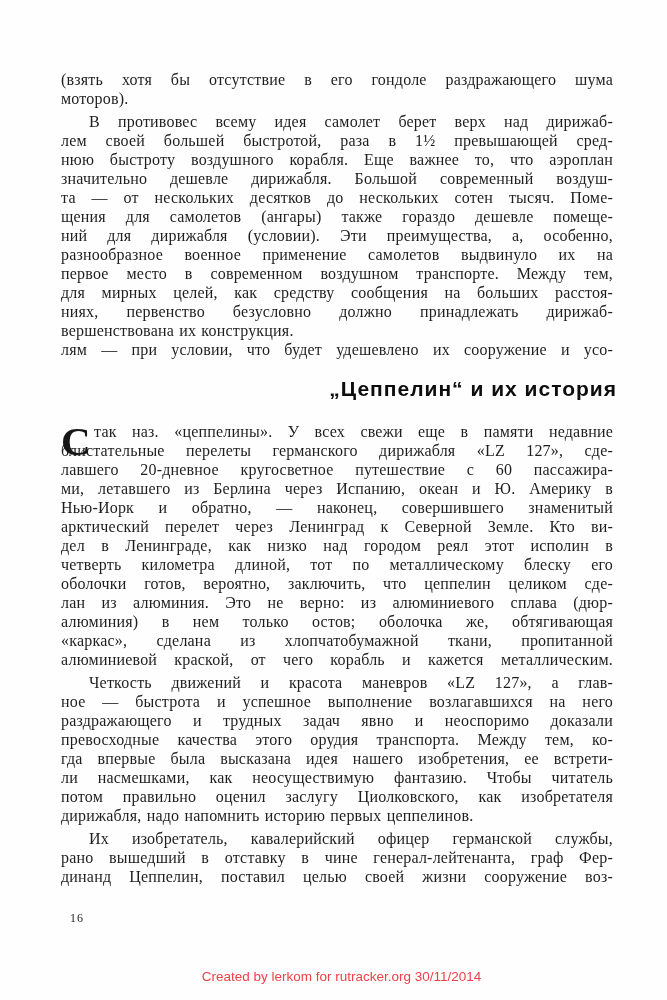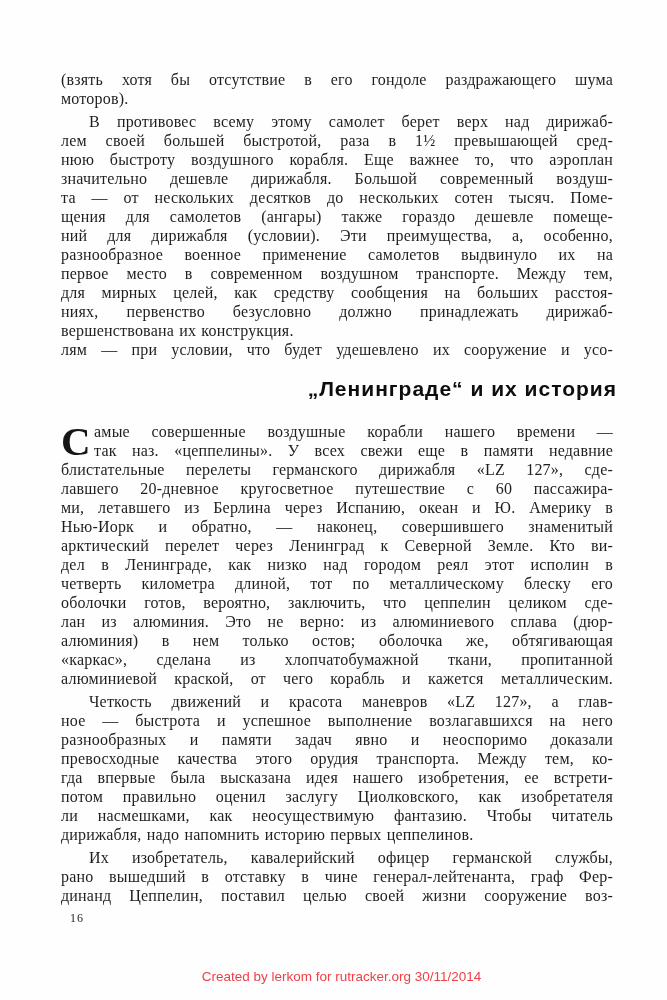--- a/index.html
+++ b/index.html
@@ -76,60 +76,59 @@
 </head>
 <body>
 
 <div class="page">
   <div class="text-block">
       <div class="para plain">
         <div class="line">(взять хотя бы отсутствие в его гондоле раздражающего шума</div>
         <div class="line last">моторов).</div>
       </div>
       <div class="para indent">
-        <div class="line first-indent">В противовес всему этому самолет берет верх над дирижаб-</div>
+        <div class="line first-indent">В противовес всему идея самолет берет верх над дирижаб-</div>
         <div class="line">лем своей большей быстротой, раза в 1½ превышающей сред-</div>
         <div class="line">нюю быстроту воздушного корабля. Еще важнее то, что аэроплан</div>
         <div class="line">значительно дешевле дирижабля. Большой современный воздуш-</div>
         <div class="line">та — от нескольких десятков до нескольких сотен тысяч. Поме-</div>
         <div class="line">щения для самолетов (ангары) также гораздо дешевле помеще-</div>
         <div class="line">ний для дирижабля (условии). Эти преимущества, а, особенно,</div>
         <div class="line">разнообразное военное применение самолетов выдвинуло их на</div>
         <div class="line">первое место в современном воздушном транспорте. Между тем,</div>
         <div class="line">для мирных целей, как средству сообщения на больших расстоя-</div>
         <div class="line">ниях, первенство безусловно должно принадлежать дирижаб-</div>
         <div class="line last">вершенствована их конструкция.</div>
         <div class="line">лям — при условии, что будет удешевлено их сооружение и усо-</div>
       </div>
-      <div class="heading">„Ленинграде“ и их история</div>
+      <div class="heading">„Цеппелин“ и их история</div>
       <div class="para dropcap">
         <span class="dropcap-initial">С</span>
-        <div class="line dc-offset">амые совершенные воздушные корабли нашего времени —</div>
         <div class="line dc-offset">так наз. «цеппелины». У всех свежи еще в памяти недавние</div>
         <div class="line">блистательные перелеты германского дирижабля «LZ 127», сде-</div>
         <div class="line">лавшего 20-дневное кругосветное путешествие с 60 пассажира-</div>
         <div class="line">ми, летавшего из Берлина через Испанию, океан и Ю. Америку в</div>
         <div class="line">Нью-Иорк и обратно, — наконец, совершившего знаменитый</div>
         <div class="line">арктический перелет через Ленинград к Северной Земле. Кто ви-</div>
         <div class="line">дел в Ленинграде, как низко над городом реял этот исполин в</div>
         <div class="line">четверть километра длиной, тот по металлическому блеску его</div>
         <div class="line">оболочки готов, вероятно, заключить, что цеппелин целиком сде-</div>
         <div class="line">лан из алюминия. Это не верно: из алюминиевого сплава (дюр-</div>
         <div class="line">алюминия) в нем только остов; оболочка же, обтягивающая</div>
         <div class="line">«каркас», сделана из хлопчатобумажной ткани, пропитанной</div>
         <div class="line">алюминиевой краской, от чего корабль и кажется металлическим.</div>
       </div>
       <div class="para indent">
         <div class="line first-indent">Четкость движений и красота маневров «LZ 127», а глав-</div>
         <div class="line">ное — быстрота и успешное выполнение возлагавшихся на него</div>
-        <div class="line">разнообразных и памяти задач явно и неоспоримо доказали</div>
+        <div class="line">раздражающего и трудных задач явно и неоспоримо доказали</div>
         <div class="line">превосходные качества этого орудия транспорта. Между тем, ко-</div>
         <div class="line">гда впервые была высказана идея нашего изобретения, ее встрети-</div>
+        <div class="line">ли насмешками, как неосуществимую фантазию. Чтобы читатель</div>
         <div class="line">потом правильно оценил заслугу Циолковского, как изобретателя</div>
-        <div class="line">ли насмешками, как неосуществимую фантазию. Чтобы читатель</div>
         <div class="line last">дирижабля, надо напомнить историю первых цеппелинов.</div>
       </div>
       <div class="para indent">
         <div class="line first-indent">Их изобретатель, кавалерийский офицер германской службы,</div>
         <div class="line">рано вышедший в отставку в чине генерал-лейтенанта, граф Фер-</div>
         <div class="line">динанд Цеппелин, поставил целью своей жизни сооружение воз-</div>
       </div>
     </div>
   <div class="page-number">16</div>
   <div class="watermark">Created by lerkom for rutracker.org 30/11/2014</div>

